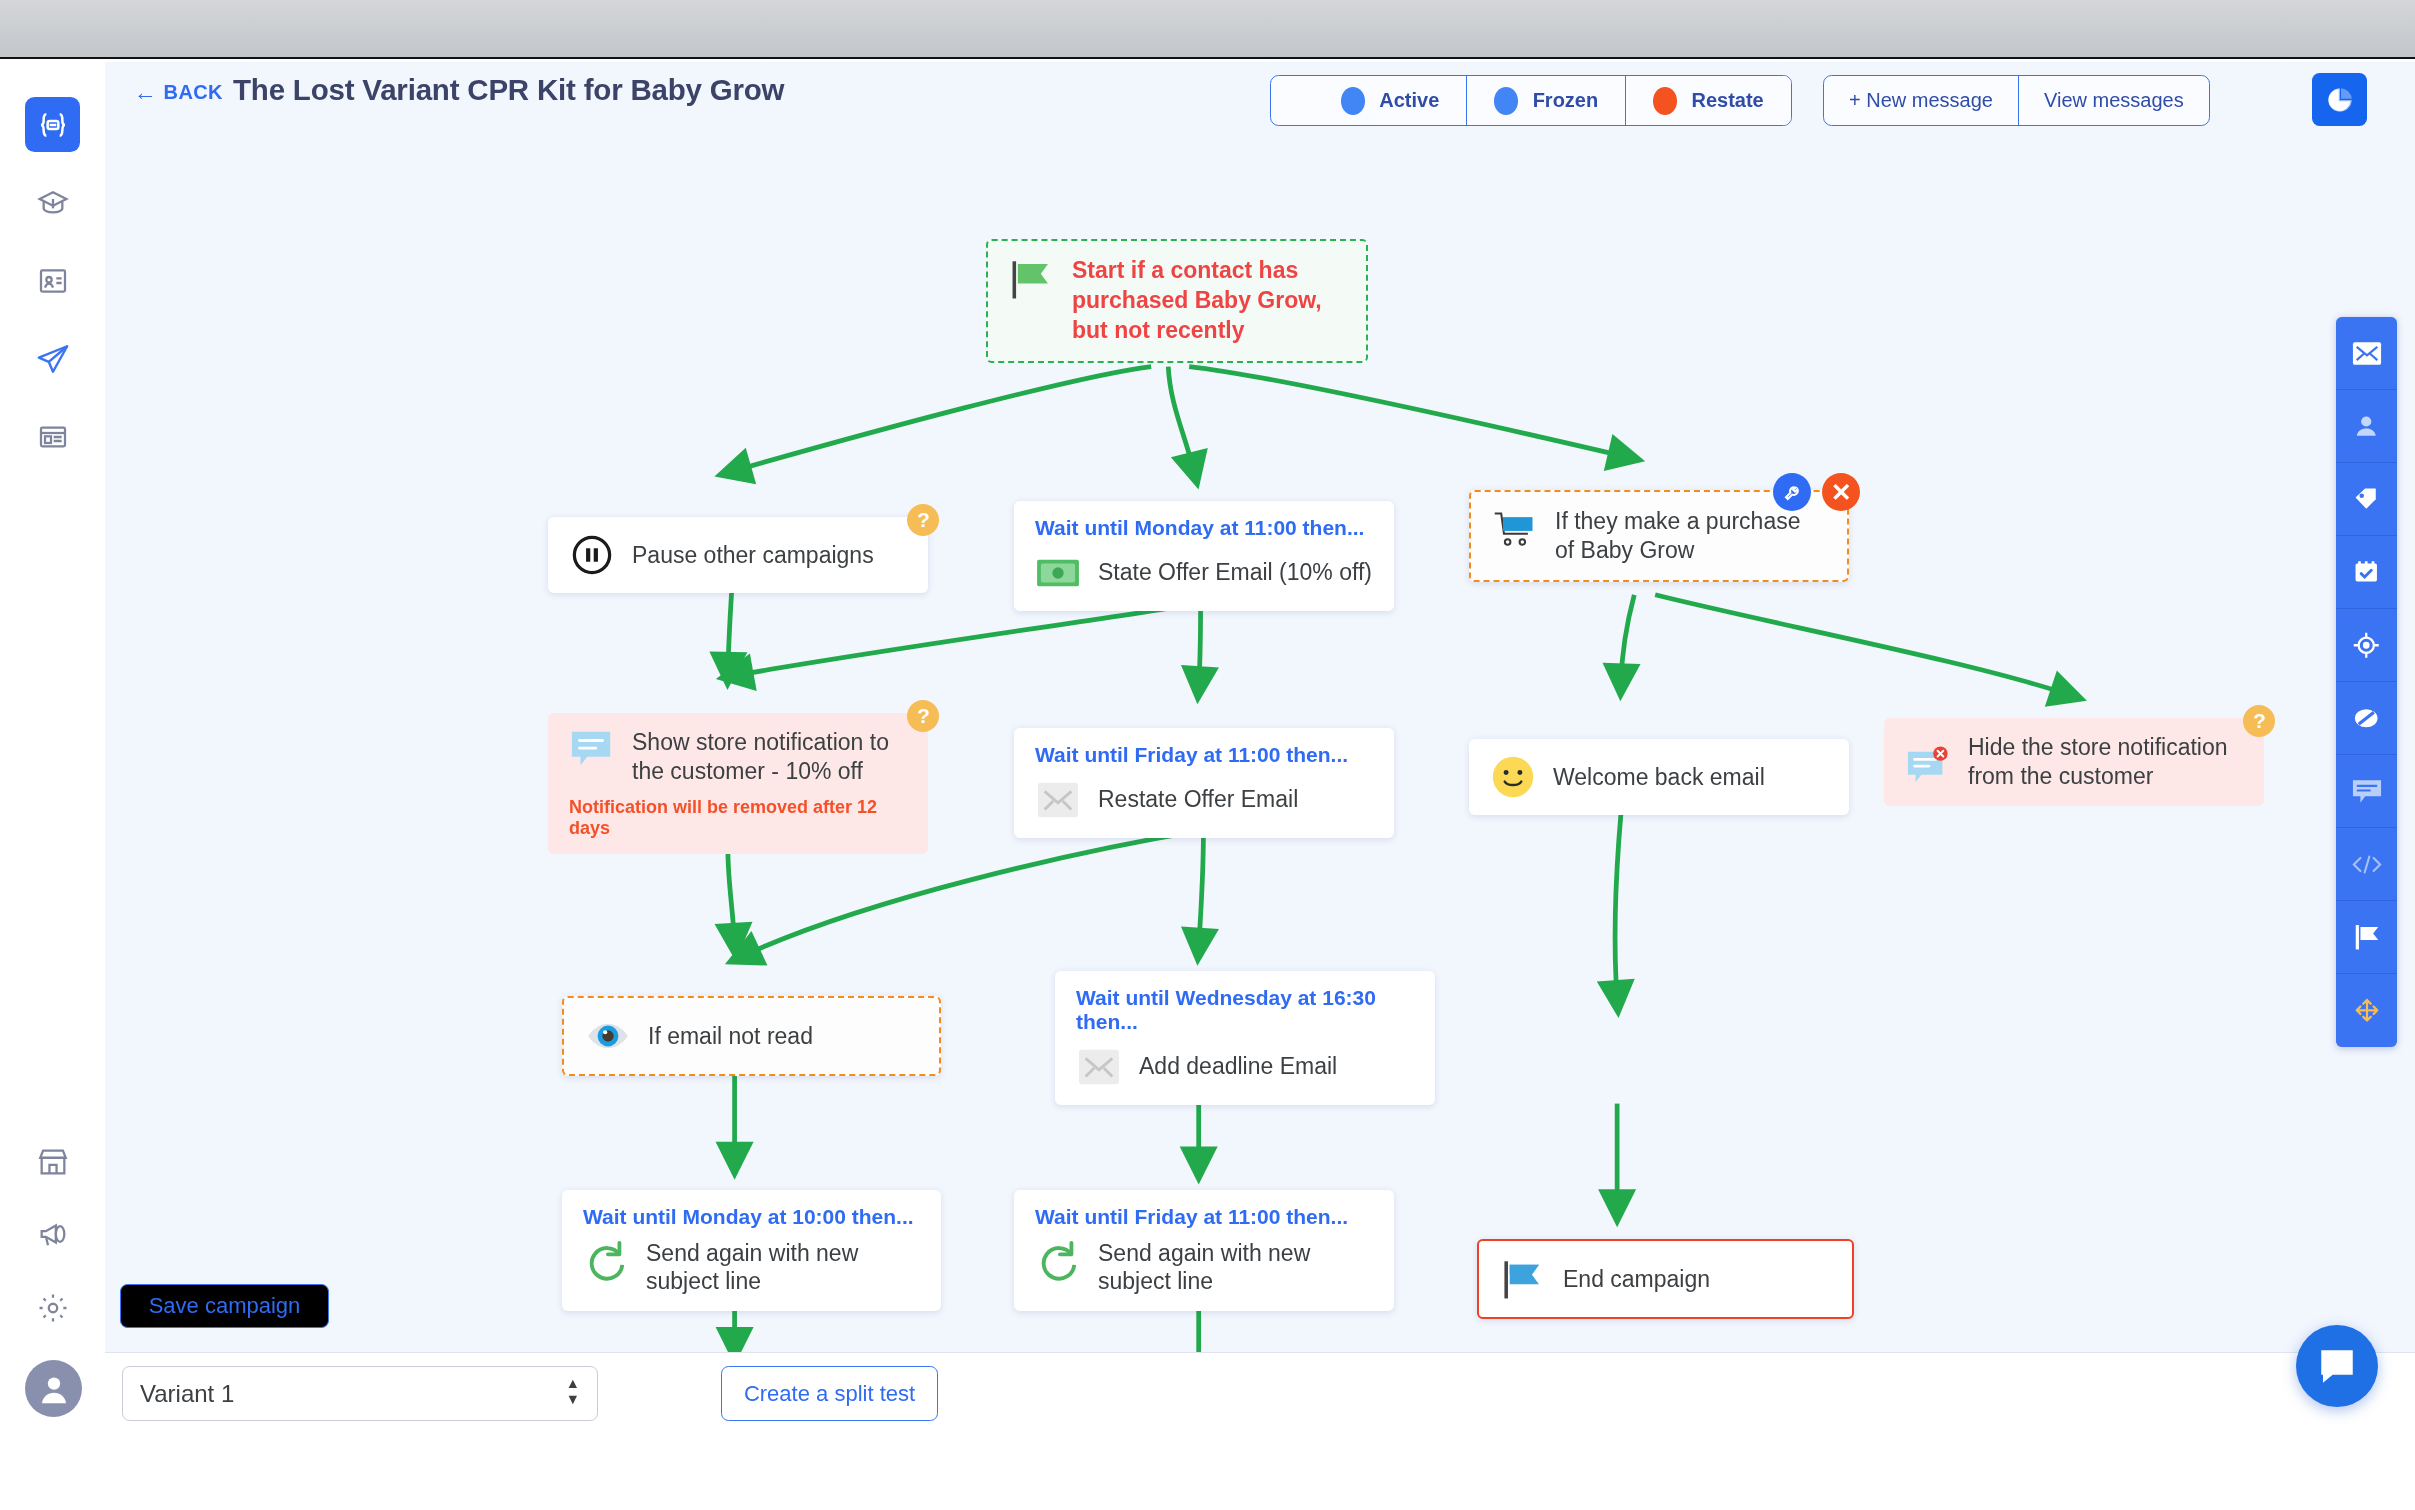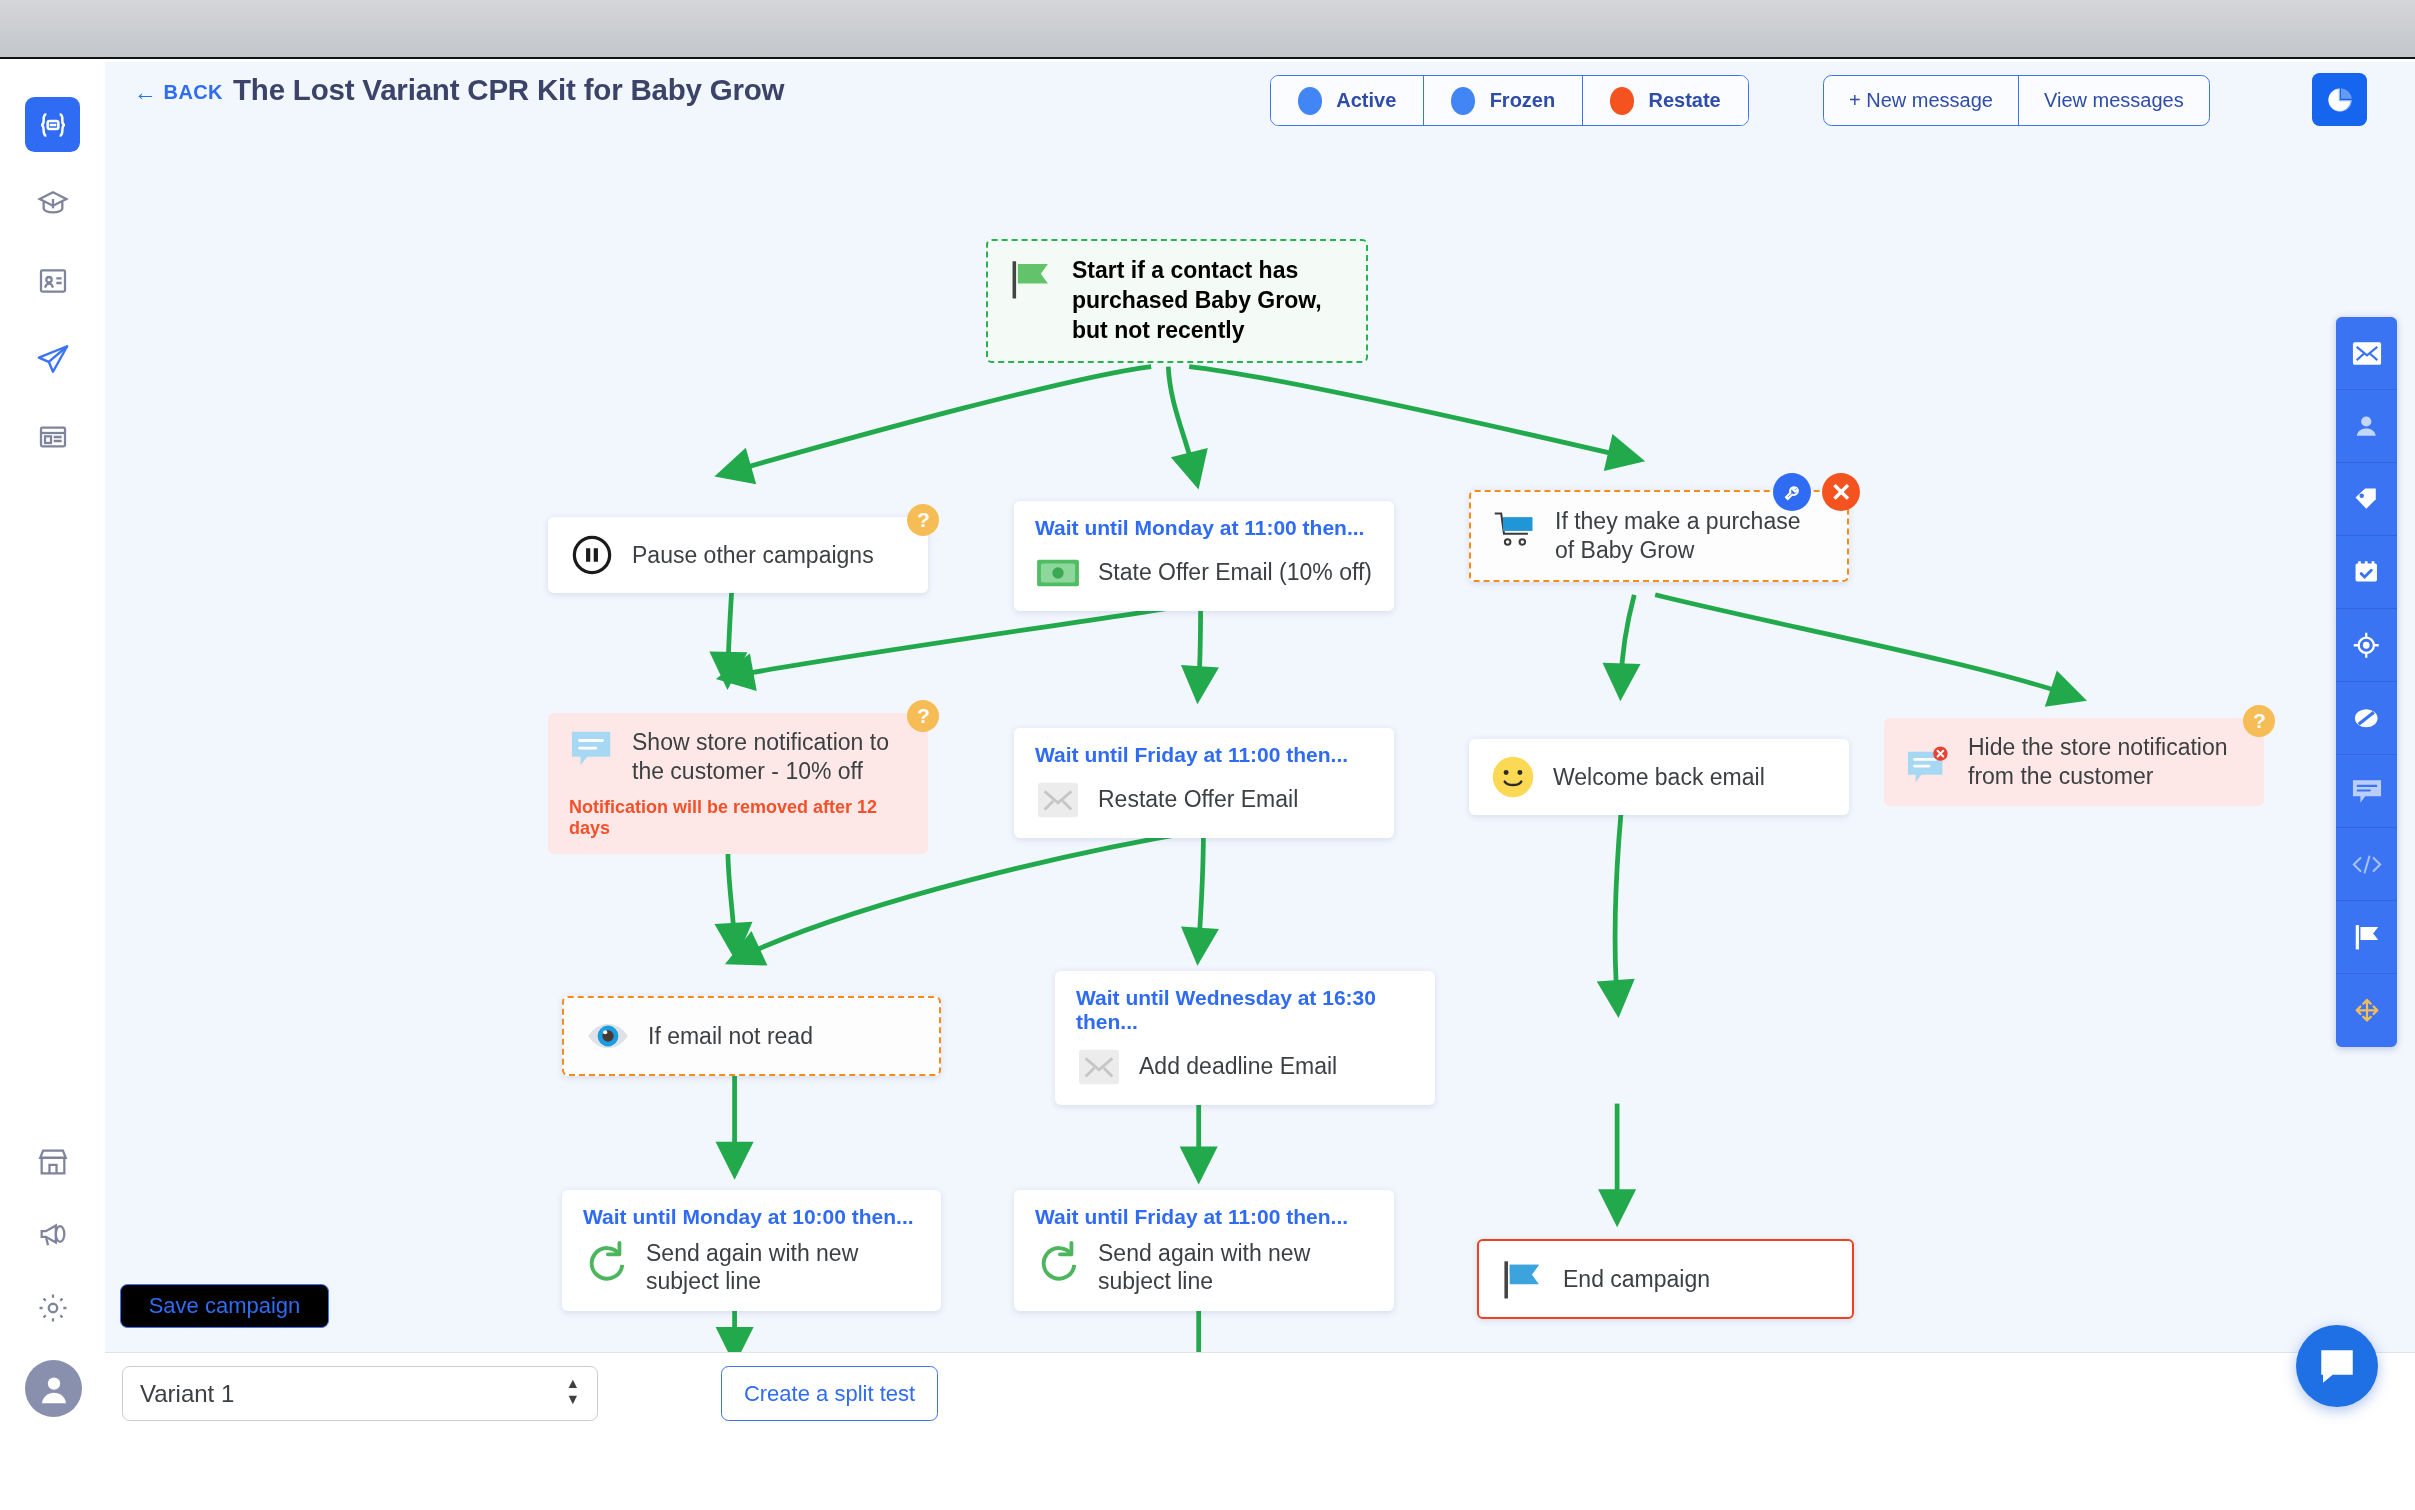--- a/index.html
+++ b/index.html
@@ -54,20 +54,21 @@
   .back-arrow { font-size:23px; line-height:1; }
   .page-title {
     position:absolute; left:128px; top:11.4px;
     font-size:29.5px; font-weight:700; color:#3b4468; letter-spacing:-0.2px;
   }
 
   .seg-group {
     position:absolute; display:flex;
     border:1.9px solid #3b74f2; border-radius:8.6px; overflow:hidden;
     background:#fbfcff;
+    padding-left:43px;
   }
   .seg-btn {
     display:flex; align-items:center; gap:14.3px;
     padding:0 27px; height:49px;
     font-size:20px; font-weight:700; color:#2f4ca8;
     border-right:1.9px solid #3b74f2; cursor:pointer;
     background:#fbfcff; white-space:nowrap;
   }
   .seg-btn:last-child { border-right:none; }
   .dot { width:24px; height:27.6px; border-radius:50%; display:block; }
@@ -109,21 +110,21 @@
   }
   .node-row { display:flex; align-items:center; gap:17px; }
   .node-ico { width:46px; height:46px; flex:0 0 46px;
               display:flex; align-items:center; justify-content:center; position:relative; }
   .node-label { font-size:23px; color:#3c4043; line-height:1.25; }
   .wait-line { font-size:21px; color:#2f6bf3; font-weight:700; margin-bottom:9.5px; }
   .node.dashed-green { background:#f4fbf6; border:2.9px dashed #28b350; box-shadow:none; }
   .node.dashed-orange { background:#fdfdfd; border:2.9px dashed #f28c1c; }
   .node.pink { background:#fde8e7; box-shadow:none; }
   .node.red-solid { border:2.9px solid #ef4123; }
-  .start-text { font-size:23px; font-weight:700; color:#000000; line-height:1.3; }
+  .start-text { font-size:23px; font-weight:700; color:#ef4444; line-height:1.3; }
   .sub-warn { font-size:18px; color:#f4502a; font-weight:700; margin-top:11.4px; }
 
   .help-badge {
     position:absolute; right:-11.4px; top:-13.3px; width:32px; height:32px;
     border-radius:50%; background:#f6bd56; color:#fff;
     font-size:21px; font-weight:700; display:flex;
     align-items:center; justify-content:center; z-index:9; cursor:pointer;
   }
   .tool-badge {
     position:absolute; width:38px; height:38px; border-radius:50%;

